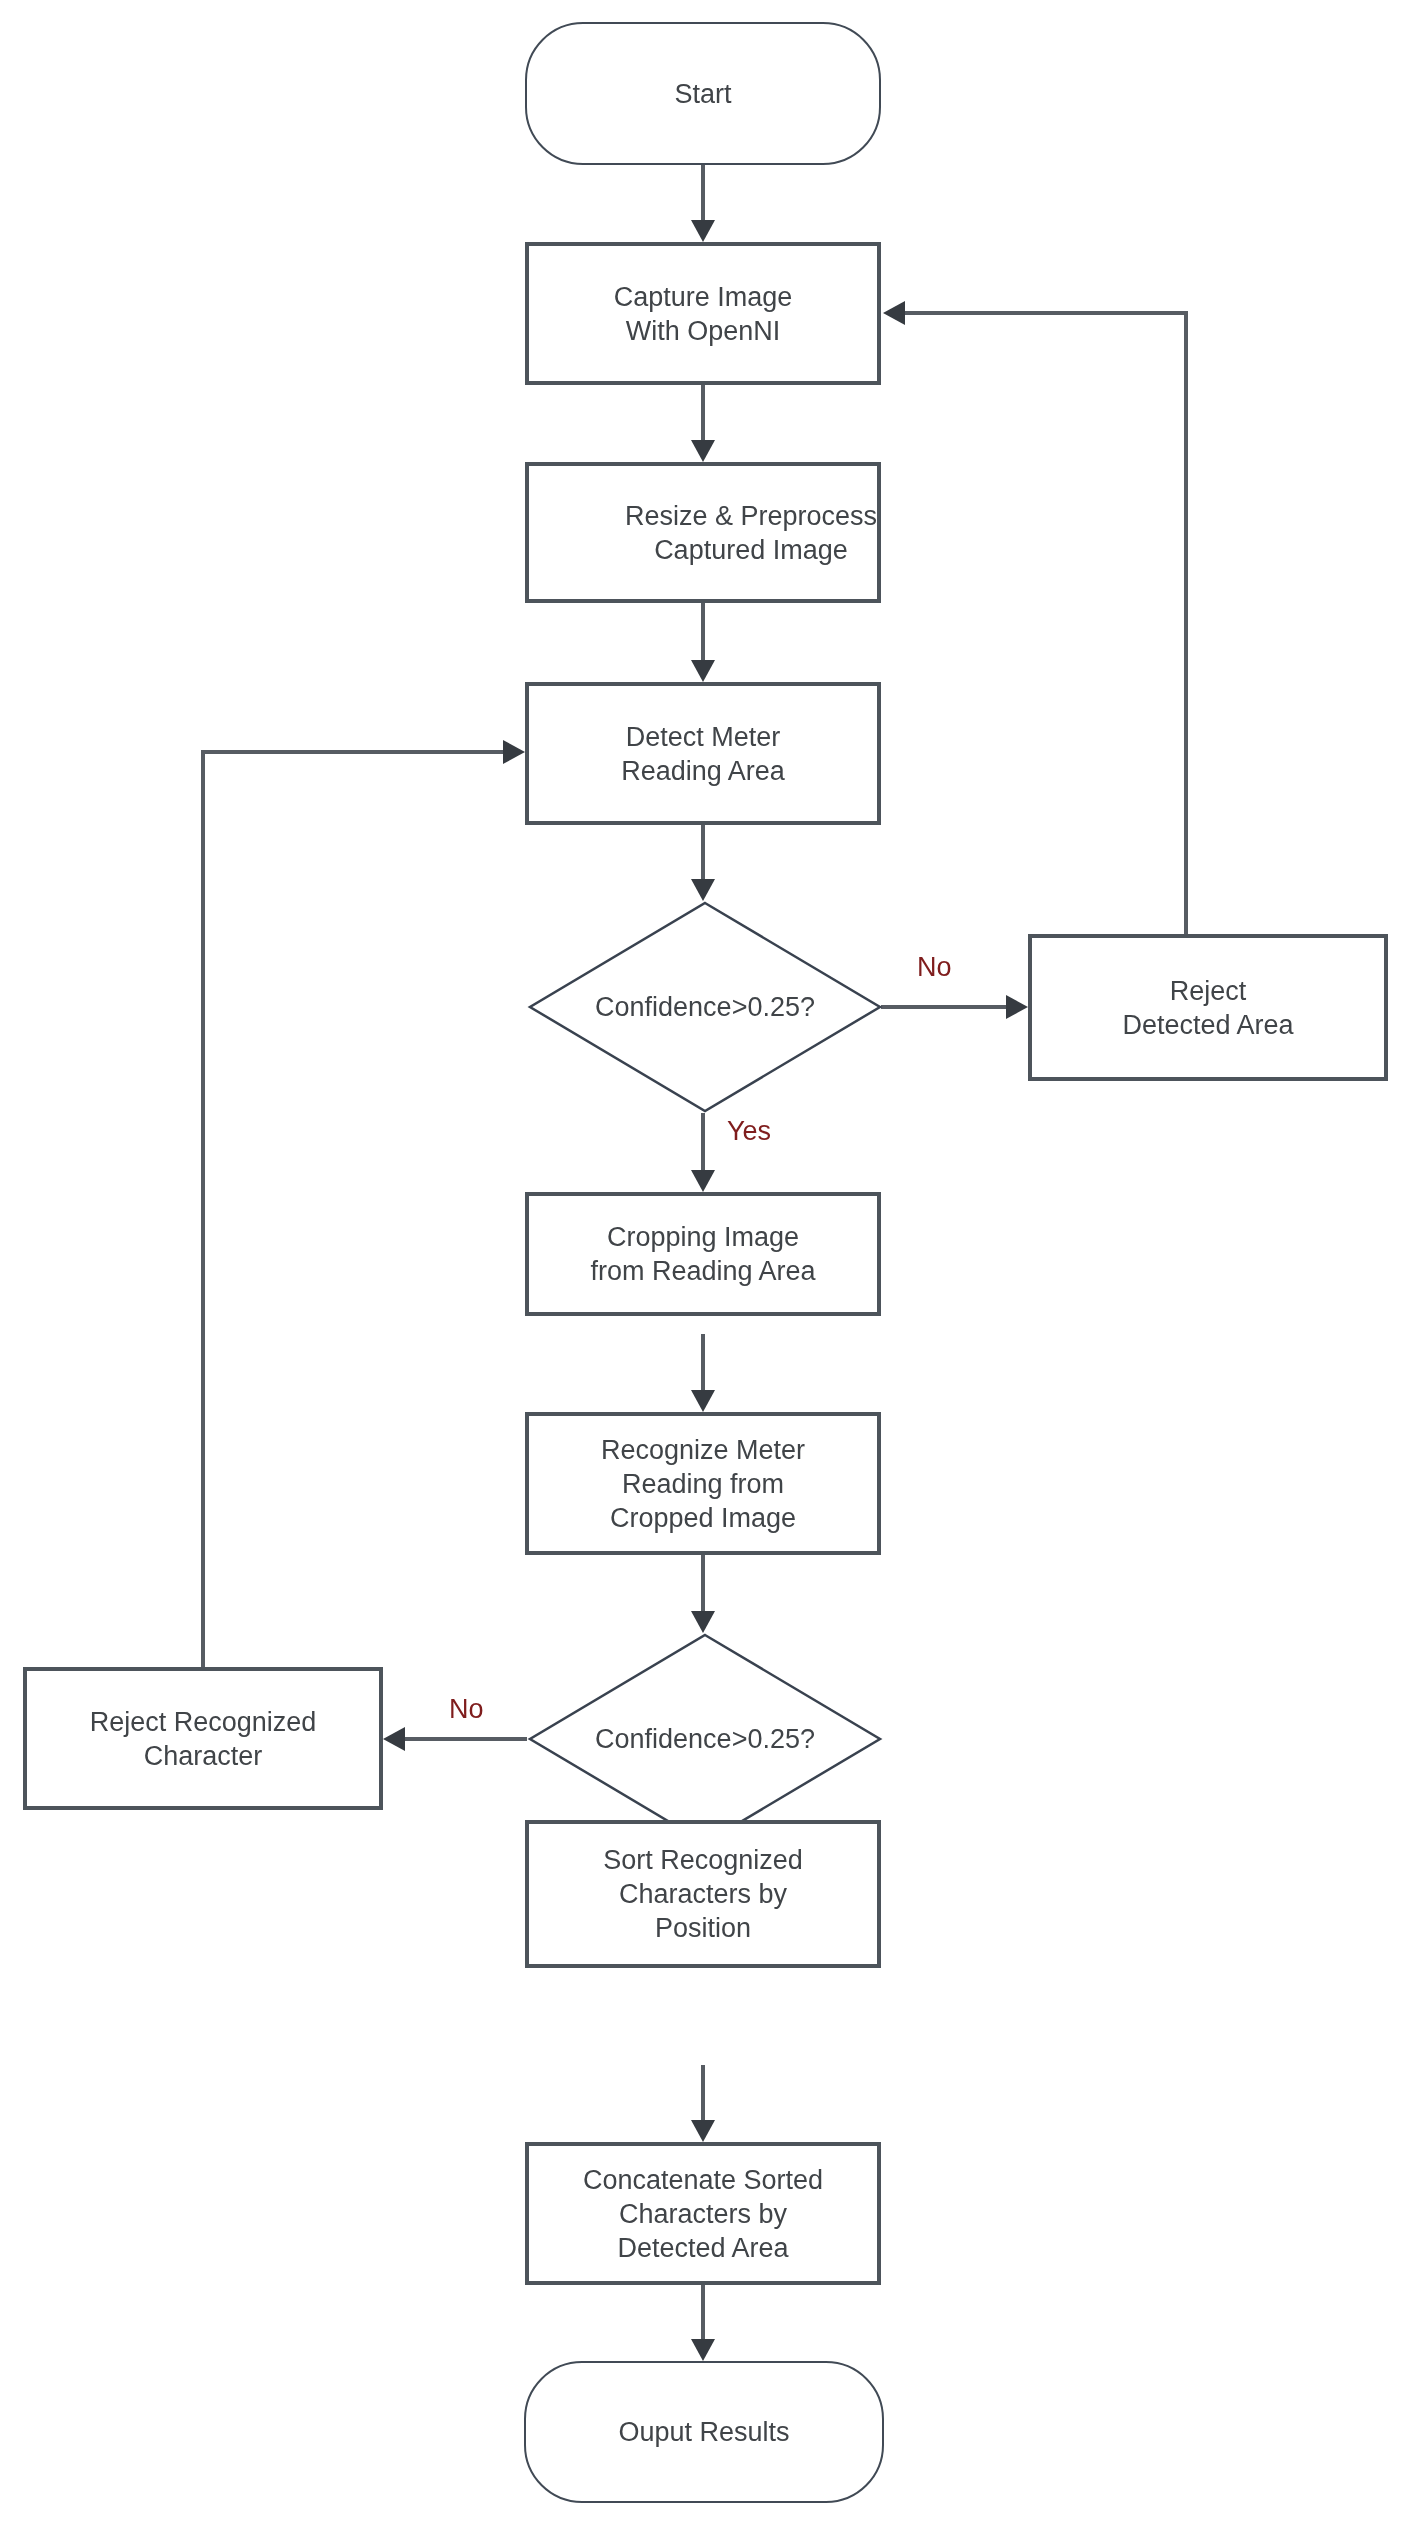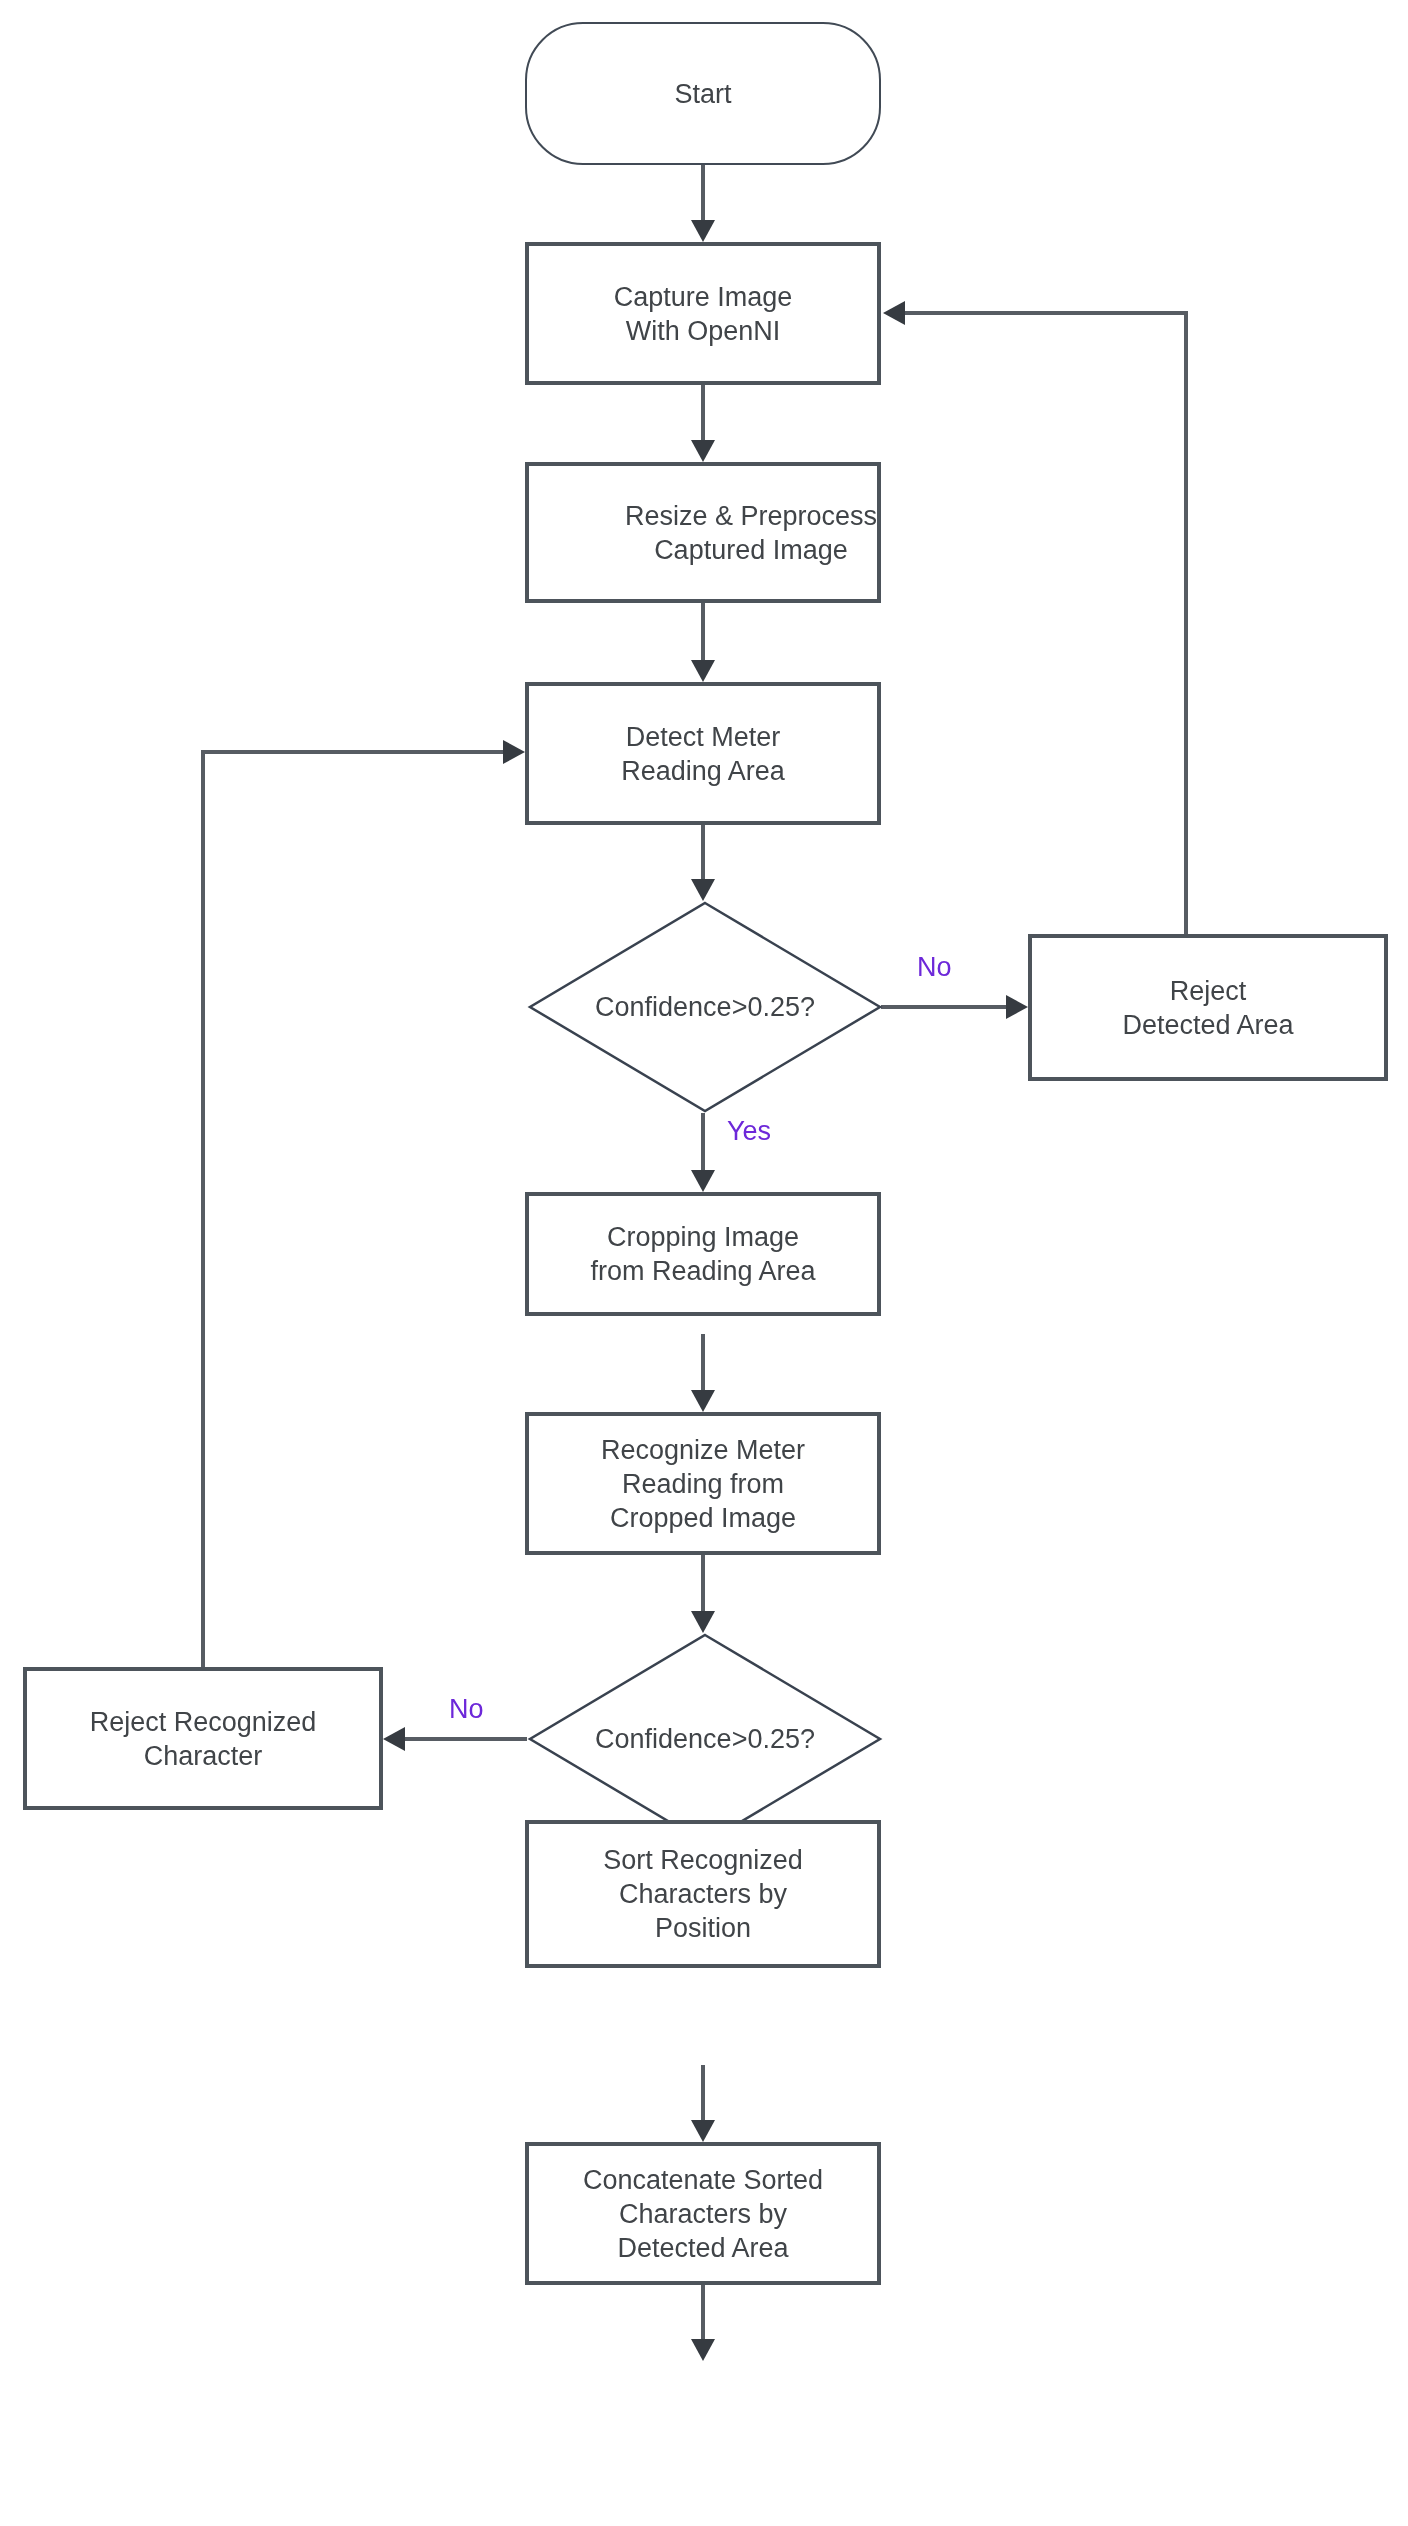--- a/index.html
+++ b/index.html
@@ -29,21 +29,21 @@
     text-align: center;
     font-size: 27px;
     line-height: 34px;
     color: #404448;
   }
   .edge { position: absolute; background: #575c63; }
   .edge-label {
     position: absolute;
     font-size: 27px;
     line-height: 30px;
-    color: #6d28d9;
+    color: #7f1d1d;
     background: #ffffff;
     padding: 0 3px;
   }
   .arrow { position: absolute; width: 0; height: 0; }
   .arrow-down {
     border-left: 12px solid transparent;
     border-right: 12px solid transparent;
     border-top: 22px solid #363b41;
   }
   .arrow-right {
@@ -169,14 +169,17 @@
 Characters by
 Position</div>
   </div>
 
   <div class="node process" style="left:525px;top:2142px;width:356px;height:143px;">
     <div class="label">Concatenate Sorted
 Characters by
 Detected Area</div>
   </div>
 
+  <div class="node terminator" style="left:524px;top:2361px;width:360px;height:142px;">
+    <div class="label">Ouput Results</div>
+  </div>
 
 </div>
 
 </body></html>

